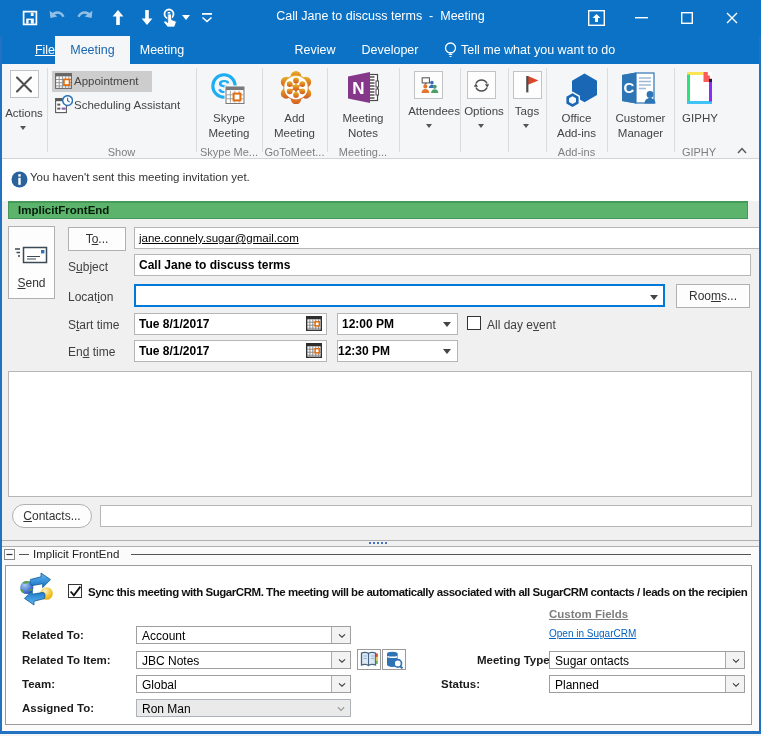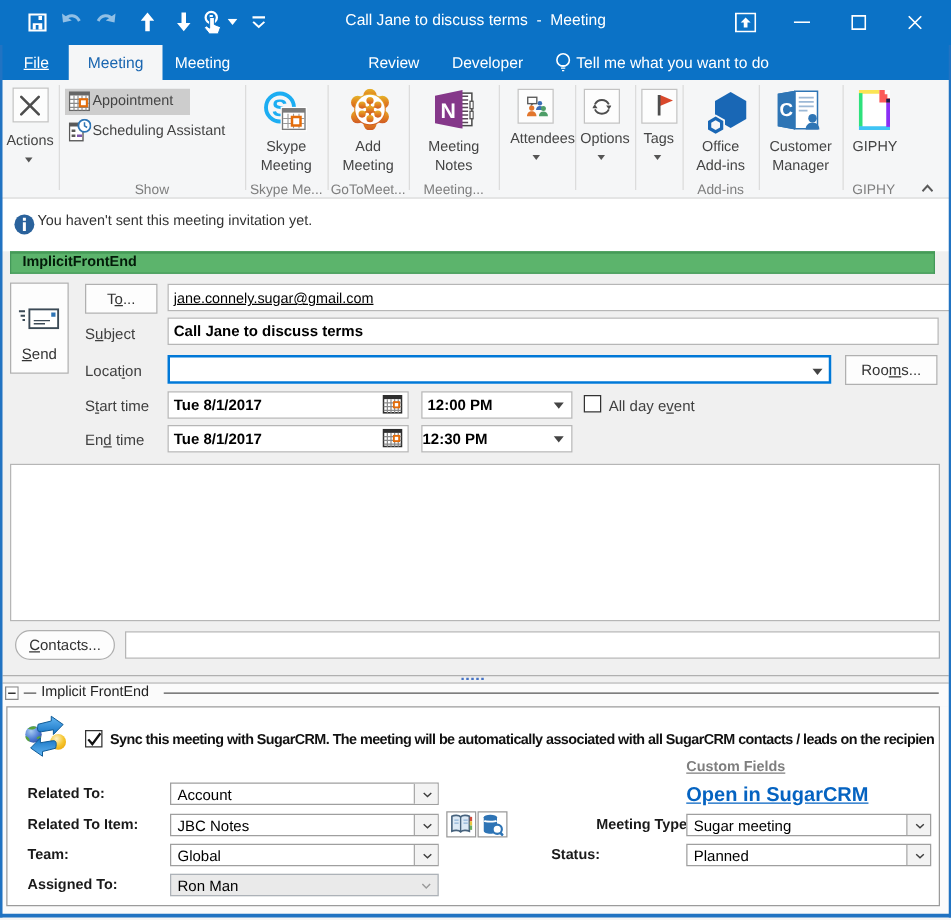--- a/index.html
+++ b/index.html
@@ -115,21 +115,21 @@
     <svg class="abs" style="left:681px;top:12px;" width="12" height="12" viewBox="0 0 12 12">
       <rect x="0.7" y="0.7" width="10.6" height="10.6" fill="none" stroke="#fff" stroke-width="1.4"></rect>
     </svg>
 
     <svg class="abs" style="left:726px;top:12px;" width="12" height="12" viewBox="0 0 12 12">
       <path d="M1 1 L11 11 M11 1 L1 11" stroke="#fff" stroke-width="1.4"></path>
     </svg>
   </div>
 
   <div id="tabrow">
-    <div class="tab" style="left:8px; width:42px;text-decoration:underline;">File</div>
+    <div class="tab" style="left:24px; width:42px;text-decoration:underline;">File</div>
     <div class="tab sel" style="left:55px; width:75px;">Meeting</div>
     <div class="tab" style="left:133px; width:58px;">Meeting</div>
     <div class="tab" style="left:284px; width:62px;">Review</div>
     <div class="tab" style="left:350px; width:80px;">Developer</div>
     <svg class="abs" style="left:444px;top:6px;" width="13" height="17" viewBox="0 0 13 17">
       <circle cx="6.5" cy="6" r="5" fill="none" stroke="#fff" stroke-width="1.3"></circle>
       <path d="M4.5 10.5 h4 M4.8 12.5 h3.4 M5.6 14.5 h1.8" stroke="#fff" stroke-width="1.1" fill="none"></path>
     </svg>
     <div class="tab" style="left:461px; width:165px; text-align:left;">Tell me what you want to do</div>
   </div>
@@ -421,21 +421,21 @@
       <path d="M25.5 27.6 L15 30.2 V34 L5.5 27.4 L13.3 19.4 V23.2 L23 21.6 C26 21.1 26.5 23.3 25.5 27.6 Z" fill="url(#arr2)" stroke="#0e5a96" stroke-width="0.8"></path>
     </svg>
 
     <div class="abs" style="left:62px; top:18px; width:14px; height:14px; background:#fff; border:1.5px solid #333;"></div>
     <svg class="abs" style="left:63px;top:19px;" width="13" height="13" viewBox="0 0 12 12">
       <path d="M1.5 6 L4.5 9.5 L10.5 1.5" fill="none" stroke="#111" stroke-width="1.7"></path>
     </svg>
     <div class="abs" style="left:82px; top:20px; font-size:11.5px; letter-spacing:-0.45px; font-weight:bold; color:#111; white-space:nowrap; width:661px; overflow:hidden;">Sync this meeting with SugarCRM. The meeting will be automatically associated with all SugarCRM contacts / leads on the recipien</div>
 
     <div class="abs" style="left:543px; top:42px; font-size:11.5px; font-weight:bold; color:#7e7e7e; text-decoration:underline;">Custom Fields</div>
-    <div class="abs" style="left:543px; top:62px; font-size:16px; font-weight:bold; color:#0563c1; text-decoration:underline;">Open in SugarCRM</div>
+    <div class="abs" style="left:543px; top:62px; font-size:10px; font-weight:normal; color:#0563c1; text-decoration:underline;">Open in SugarCRM</div>
 
     <div class="blbl" style="left:16px; top:63px;">Related To:</div>
     <div class="combo" style="left:130px; top:60px; width:215px;">
         <span class="inner">Account</span>
         <span class="cbtn"></span>
       <svg class="chev" width="10" height="6" viewBox="0 0 10 6" style="right:4px;margin-top:-3px;">
           <path d="M1.2 1 l3.8 3.6 L8.8 1" fill="none" stroke="#3f3f3f" stroke-width="1.4"></path>
         </svg>
     </div>
 
@@ -479,21 +479,21 @@
     <div class="blbl" style="left:16px; top:136px;">Assigned To:</div>
     <div class="combo" style="left:130px; top:133px; width:215px; background:#eaeaea; border-color:#adb2b8;">
         <span class="inner">Ron Man</span>
       <svg class="chev" width="9" height="6" viewBox="0 0 9 6" style="right:5px;margin-top:-3px;">
           <path d="M1 1 l3.5 3.5 L8 1" fill="none" stroke="#9a9a9a" stroke-width="1.3"></path>
         </svg>
     </div>
 
     <div class="blbl" style="left:435px; top:88px;padding-left:36px;">Meeting Type:</div>
     <div class="combo" style="left:543px; top:85px; width:196px;">
-        <span class="inner">Sugar meeting</span>
+        <span class="inner">Sugar ontacts</span>
         <span class="cbtn"></span>
       <svg class="chev" width="10" height="6" viewBox="0 0 10 6" style="right:4px;margin-top:-3px;">
           <path d="M1.2 1 l3.8 3.6 L8.8 1" fill="none" stroke="#3f3f3f" stroke-width="1.4"></path>
         </svg>
     </div>
     <div class="blbl" style="left:435px; top:112px;">Status:</div>
     <div class="combo" style="left:543px; top:109px; width:196px;">
         <span class="inner">Planned</span>
         <span class="cbtn"></span>
       <svg class="chev" width="10" height="6" viewBox="0 0 10 6" style="right:4px;margin-top:-3px;">

